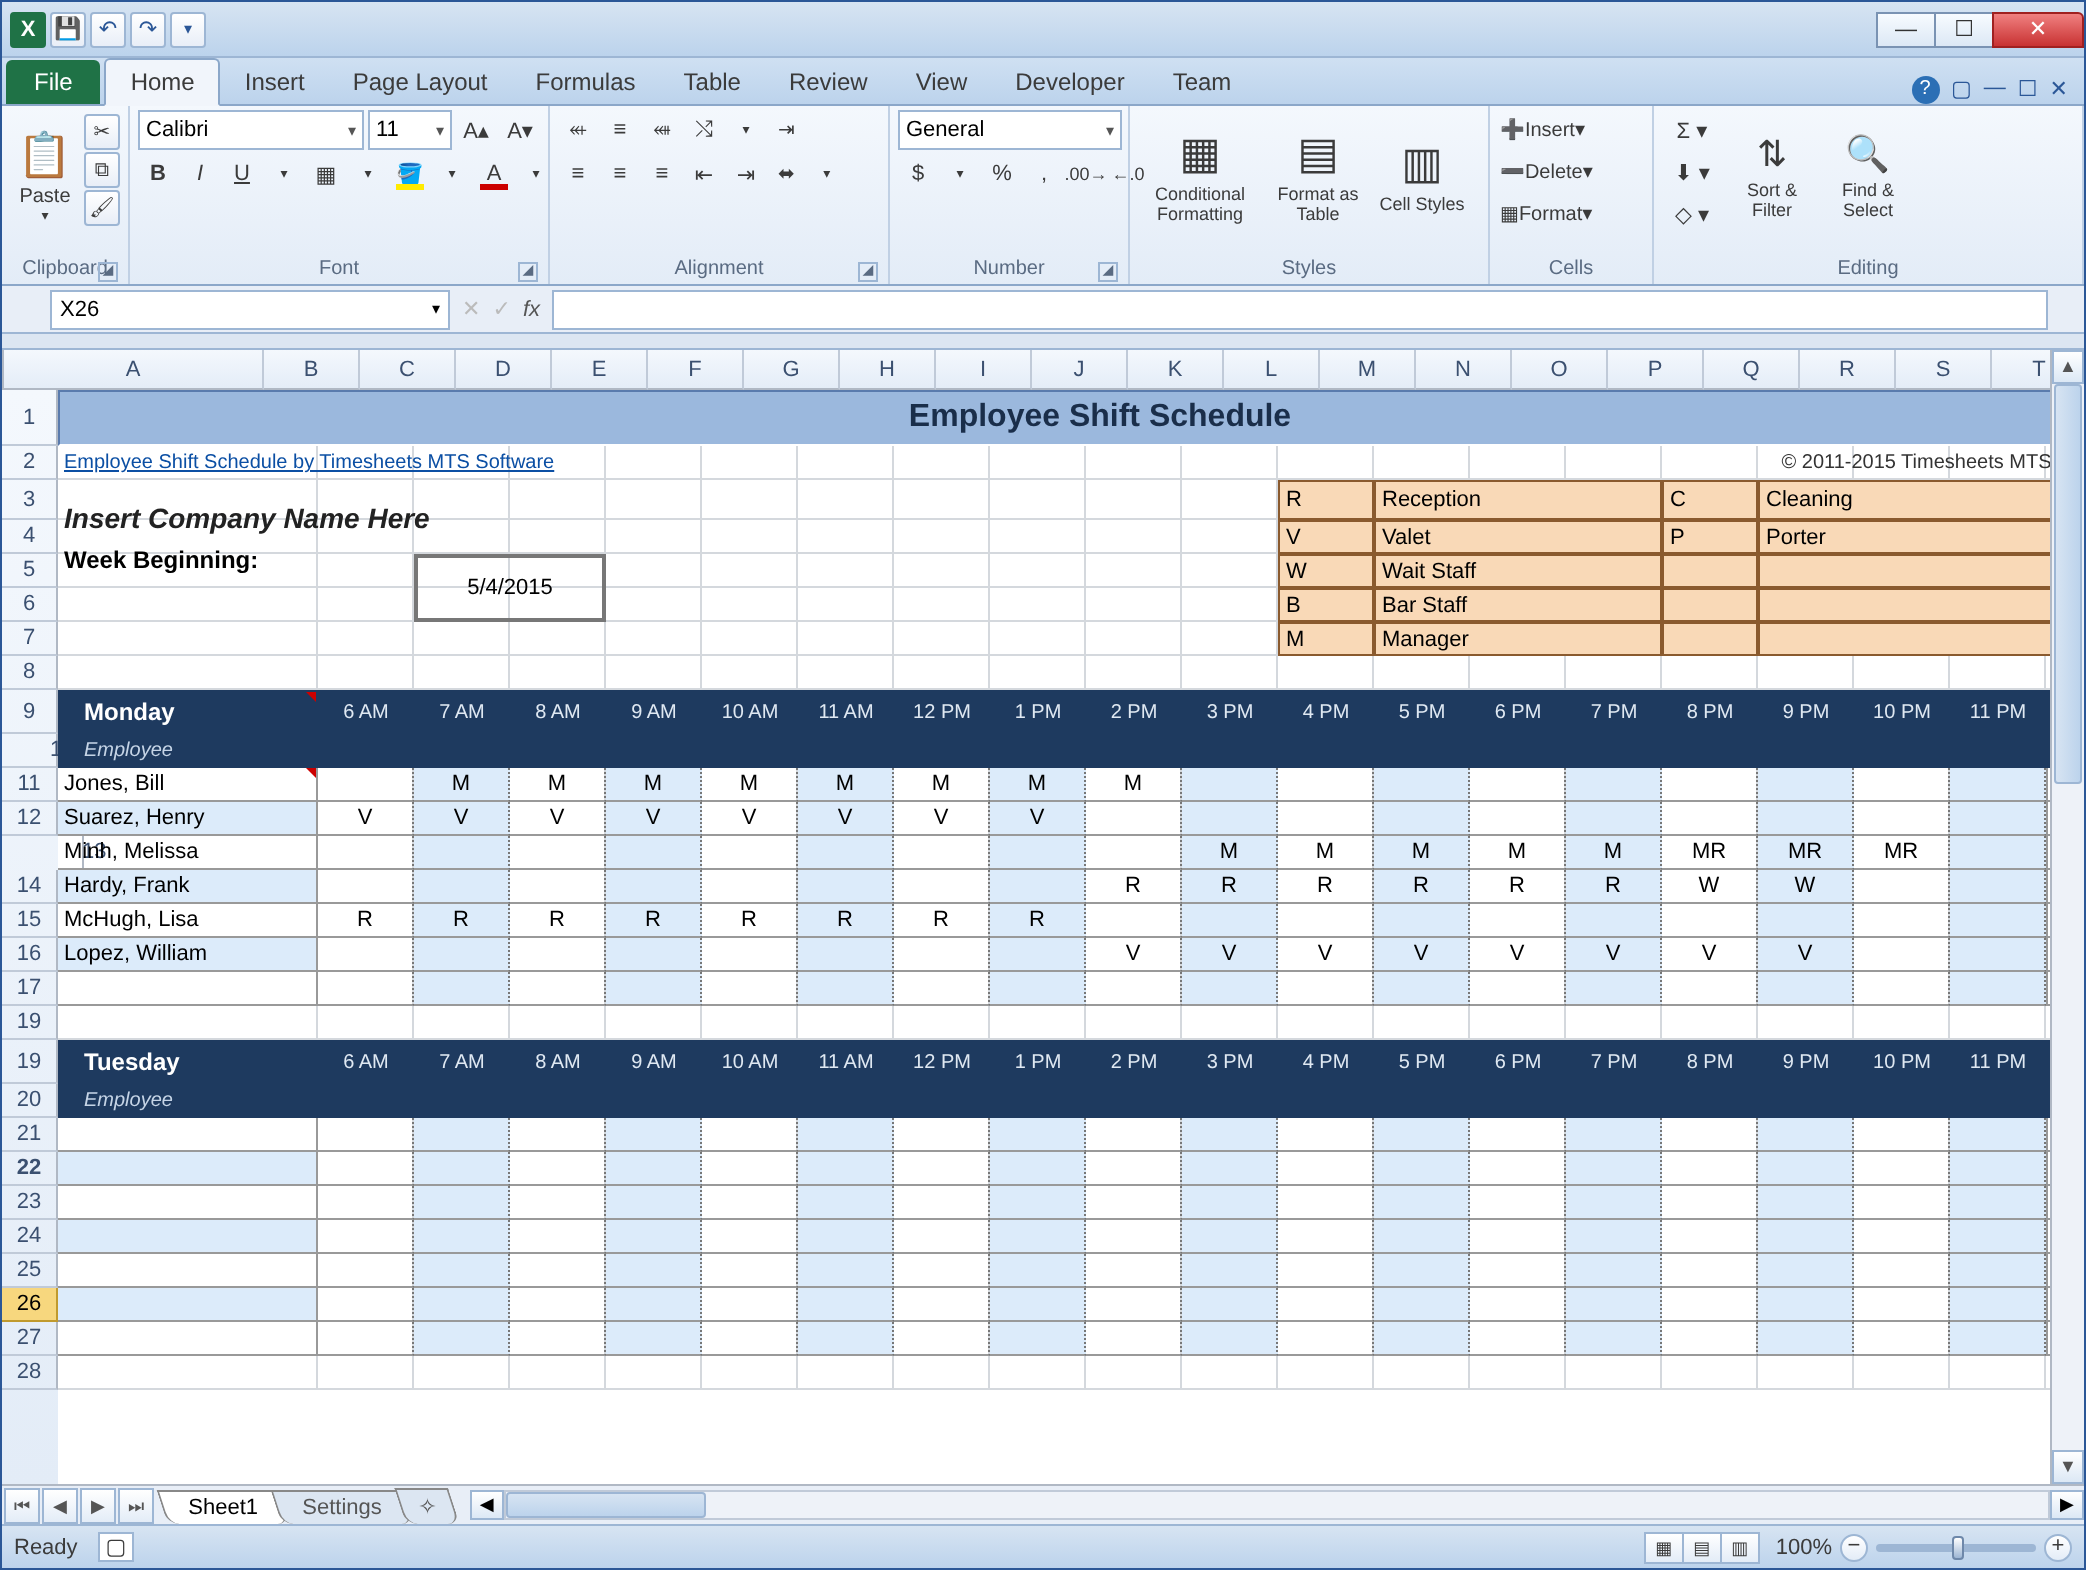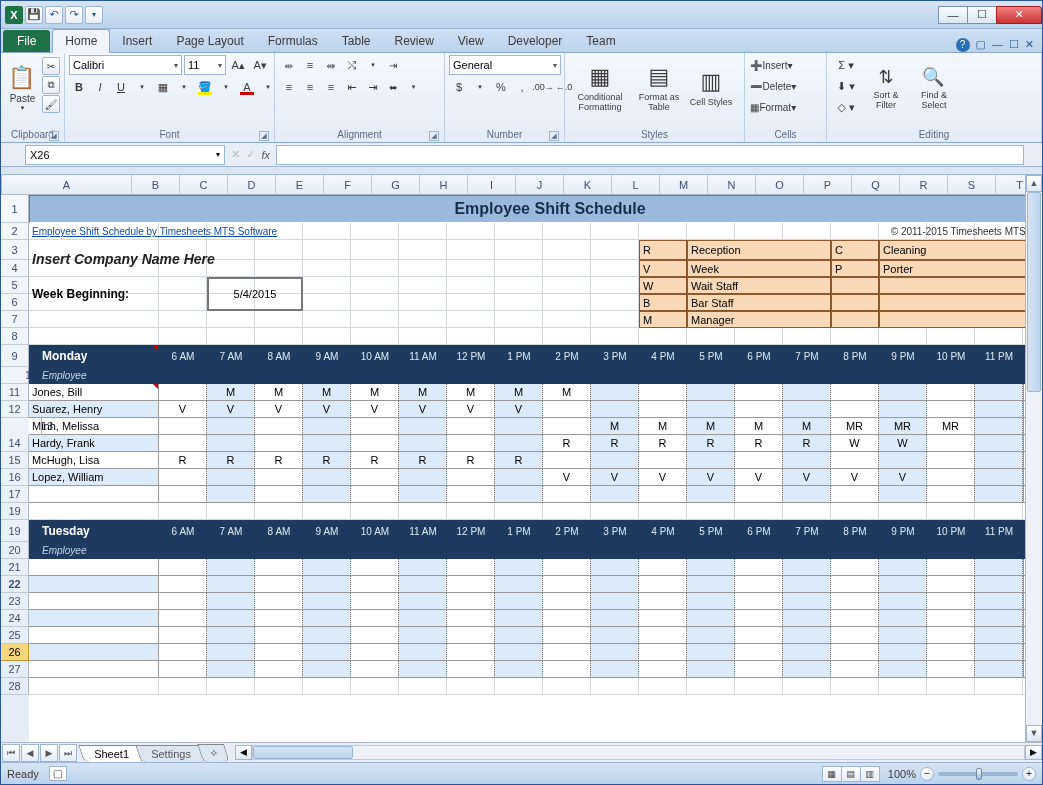--- a/index.html
+++ b/index.html
@@ -890,28 +890,28 @@
             <div class="gcell" style="left: 754px; top: 483px; width: 48px; height: 17px; border-right: 1px solid rgb(212, 216, 221); border-bottom: 1px solid rgb(212, 216, 221);"></div>
             <div class="gcell" style="left: 802px; top: 483px; width: 48px; height: 17px; border-right: 1px solid rgb(212, 216, 221); border-bottom: 1px solid rgb(212, 216, 221);"></div>
             <div class="gcell" style="left: 850px; top: 483px; width: 48px; height: 17px; border-right: 1px solid rgb(212, 216, 221); border-bottom: 1px solid rgb(212, 216, 221);"></div>
             <div class="gcell" style="left: 898px; top: 483px; width: 48px; height: 17px; border-right: 1px solid rgb(212, 216, 221); border-bottom: 1px solid rgb(212, 216, 221);"></div>
             <div class="gcell" style="left: 946px; top: 483px; width: 48px; height: 17px; border-right: 1px solid rgb(212, 216, 221); border-bottom: 1px solid rgb(212, 216, 221);"></div>
             <div class="gcell" style="left: 994px; top: 483px; width: 48px; height: 17px; border-right: 1px solid rgb(212, 216, 221); border-bottom: 1px solid rgb(212, 216, 221);"></div>
             <div class="gcell hdr-title" style="left: 0px; top: 0px; width: 1042px; height: 28px;">Employee Shift Schedule</div>
             <div class="gcell link-cell" style="left: 0px; top: 28px; width: 418px; height: 17px; border-right: none; border-bottom: none;">Employee Shift Schedule by Timesheets MTS Software</div>
             <div class="gcell copyright" style="left: 754px; top: 28px; width: 288px; height: 17px; border-right: none; border-bottom: none;">© 2011-2015 Timesheets MTS Software</div>
             <div class="gcell company" style="left: 0px; top: 45px; width: 370px; height: 37px; border-right: none; border-bottom: none;">Insert Company Name Here</div>
-            <div class="gcell wkbeg-lbl" style="left: 0px; top: 82px; width: 178px; height: 34px; border-right: none; border-bottom: none;">Week Beginning:</div>
+            <div class="gcell wkbeg-lbl" style="left: 0px; top: 68px; width: 178px; height: 34px; border-right: none; border-bottom: none;">Week Beginning:</div>
             <div class="gcell wkbeg-val" style="left: 178px; top: 82px; width: 96px; height: 34px;">5/4/2015</div>
             <div class="gcell legend-cell" style="left: 610px; top: 45px; width: 48px; height: 20px;">R</div>
             <div class="gcell legend-cell" style="left: 658px; top: 45px; width: 144px; height: 20px;">Reception</div>
             <div class="gcell legend-cell" style="left: 802px; top: 45px; width: 48px; height: 20px;">C</div>
             <div class="gcell legend-cell" style="left: 850px; top: 45px; width: 192px; height: 20px;">Cleaning</div>
             <div class="gcell legend-cell" style="left: 610px; top: 65px; width: 48px; height: 17px;">V</div>
-            <div class="gcell legend-cell" style="left: 658px; top: 65px; width: 144px; height: 17px;">Week</div>
+            <div class="gcell legend-cell" style="left: 658px; top: 65px; width: 144px; height: 17px;">Valet</div>
             <div class="gcell legend-cell" style="left: 802px; top: 65px; width: 48px; height: 17px;">P</div>
             <div class="gcell legend-cell" style="left: 850px; top: 65px; width: 192px; height: 17px;">Porter</div>
             <div class="gcell legend-cell" style="left: 610px; top: 82px; width: 48px; height: 17px;">W</div>
             <div class="gcell legend-cell" style="left: 658px; top: 82px; width: 144px; height: 17px;">Wait Staff</div>
             <div class="gcell legend-cell" style="left: 802px; top: 82px; width: 48px; height: 17px;"></div>
             <div class="gcell legend-cell" style="left: 850px; top: 82px; width: 192px; height: 17px;"></div>
             <div class="gcell legend-cell" style="left: 610px; top: 99px; width: 48px; height: 17px;">B</div>
             <div class="gcell legend-cell" style="left: 658px; top: 99px; width: 144px; height: 17px;">Bar Staff</div>
             <div class="gcell legend-cell" style="left: 802px; top: 99px; width: 48px; height: 17px;"></div>
             <div class="gcell legend-cell" style="left: 850px; top: 99px; width: 192px; height: 17px;"></div>

